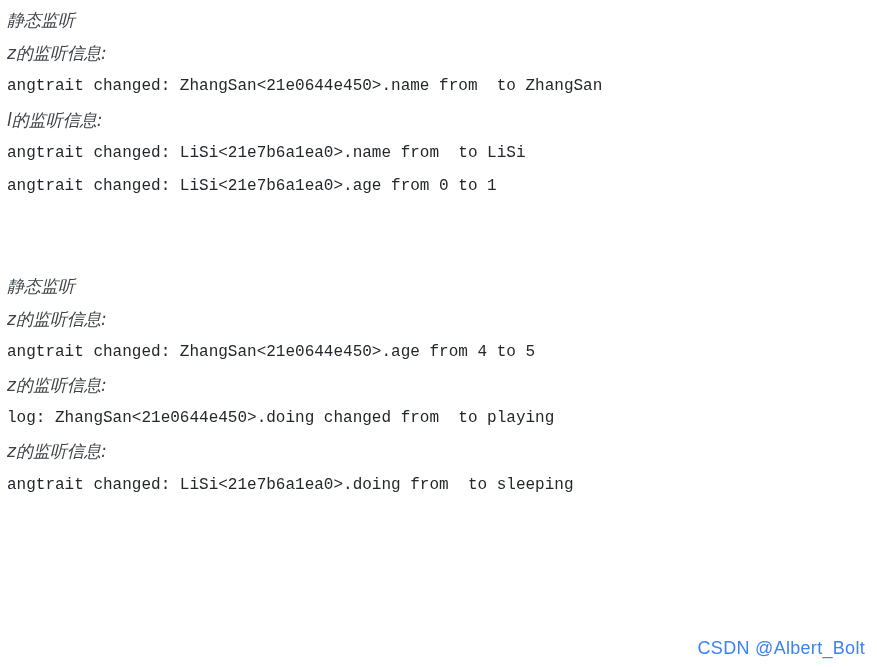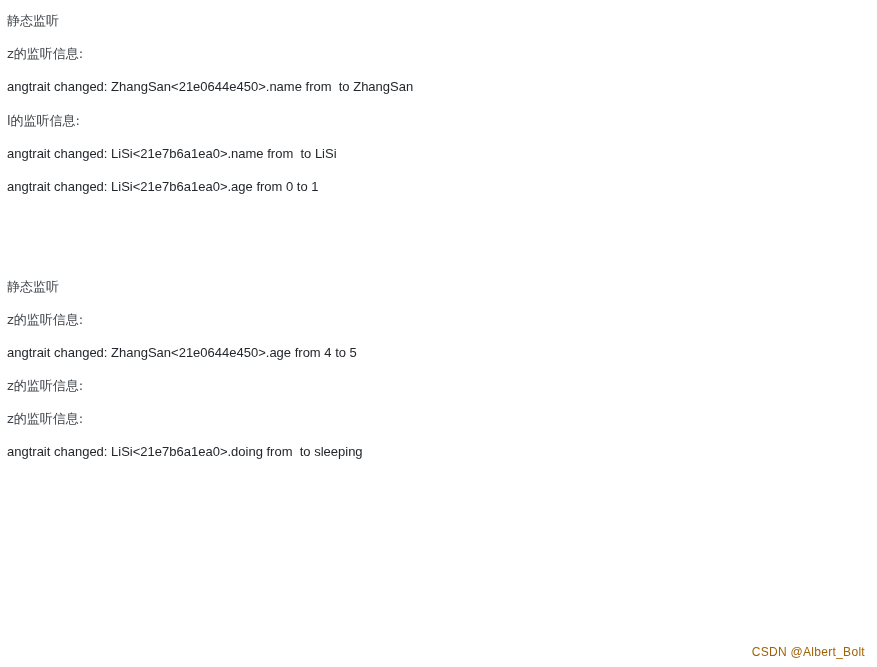--- a/index.html
+++ b/index.html
@@ -23,45 +23,46 @@
     width: 877px;
     height: 667px;
     box-sizing: border-box;
     padding: 4px 0 0 7px;
   }
 
   .log-line {
     height: 33.2px;
     line-height: 33.2px;
     white-space: pre;
-    font-size: 13px;
+    font-size: 16px;
     letter-spacing: 0px;
     color: #23272b;
-    font-family: Liberation Sans, sans-serif;
+    font-family: Liberation Mono, monospace;
   }
 
   
   .log-line.cjk {
     font-family: "DejaVu Sans", "Liberation Sans", sans-serif;
-    font-size: 13px;
+    font-size: 17px;
     color: #3d4248;
+    font-style: italic;
   }
 
   
   .log-line.blank {
     color: transparent;
   }
 
   #watermark {
     position: absolute;
     right: 12px;
     bottom: 8px;
     font-family: "Liberation Sans", "DejaVu Sans", sans-serif;
-    font-size: 12px;
-    color: #a16207;
+    font-size: 18px;
+    color: #3b82f6;
     letter-spacing: 0.3px;
     white-space: pre;
     user-select: none;
   }
 </style>
 </head>
 <body>
 
 <div id="log-output">
     <div class="log-line cjk">静态监听</div>
@@ -69,17 +70,18 @@
     <div class="log-line">angtrait changed: ZhangSan&lt;21e0644e450&gt;.name from  to ZhangSan</div>
     <div class="log-line cjk">l的监听信息:</div>
     <div class="log-line">angtrait changed: LiSi&lt;21e7b6a1ea0&gt;.name from  to LiSi</div>
     <div class="log-line">angtrait changed: LiSi&lt;21e7b6a1ea0&gt;.age from 0 to 1</div>
     <div class="log-line blank"> </div>
     <div class="log-line blank"> </div>
     <div class="log-line cjk">静态监听</div>
     <div class="log-line cjk">z的监听信息:</div>
     <div class="log-line">angtrait changed: ZhangSan&lt;21e0644e450&gt;.age from 4 to 5</div>
     <div class="log-line cjk">z的监听信息:</div>
+    <div class="log-line">log: ZhangSan&lt;21e0644e450&gt;.doing changed from  to playing</div>
     <div class="log-line cjk">z的监听信息:</div>
     <div class="log-line">angtrait changed: LiSi&lt;21e7b6a1ea0&gt;.doing from  to sleeping</div>
   </div>
 
 <div id="watermark">CSDN @Albert_Bolt</div>
 
 </body></html>

